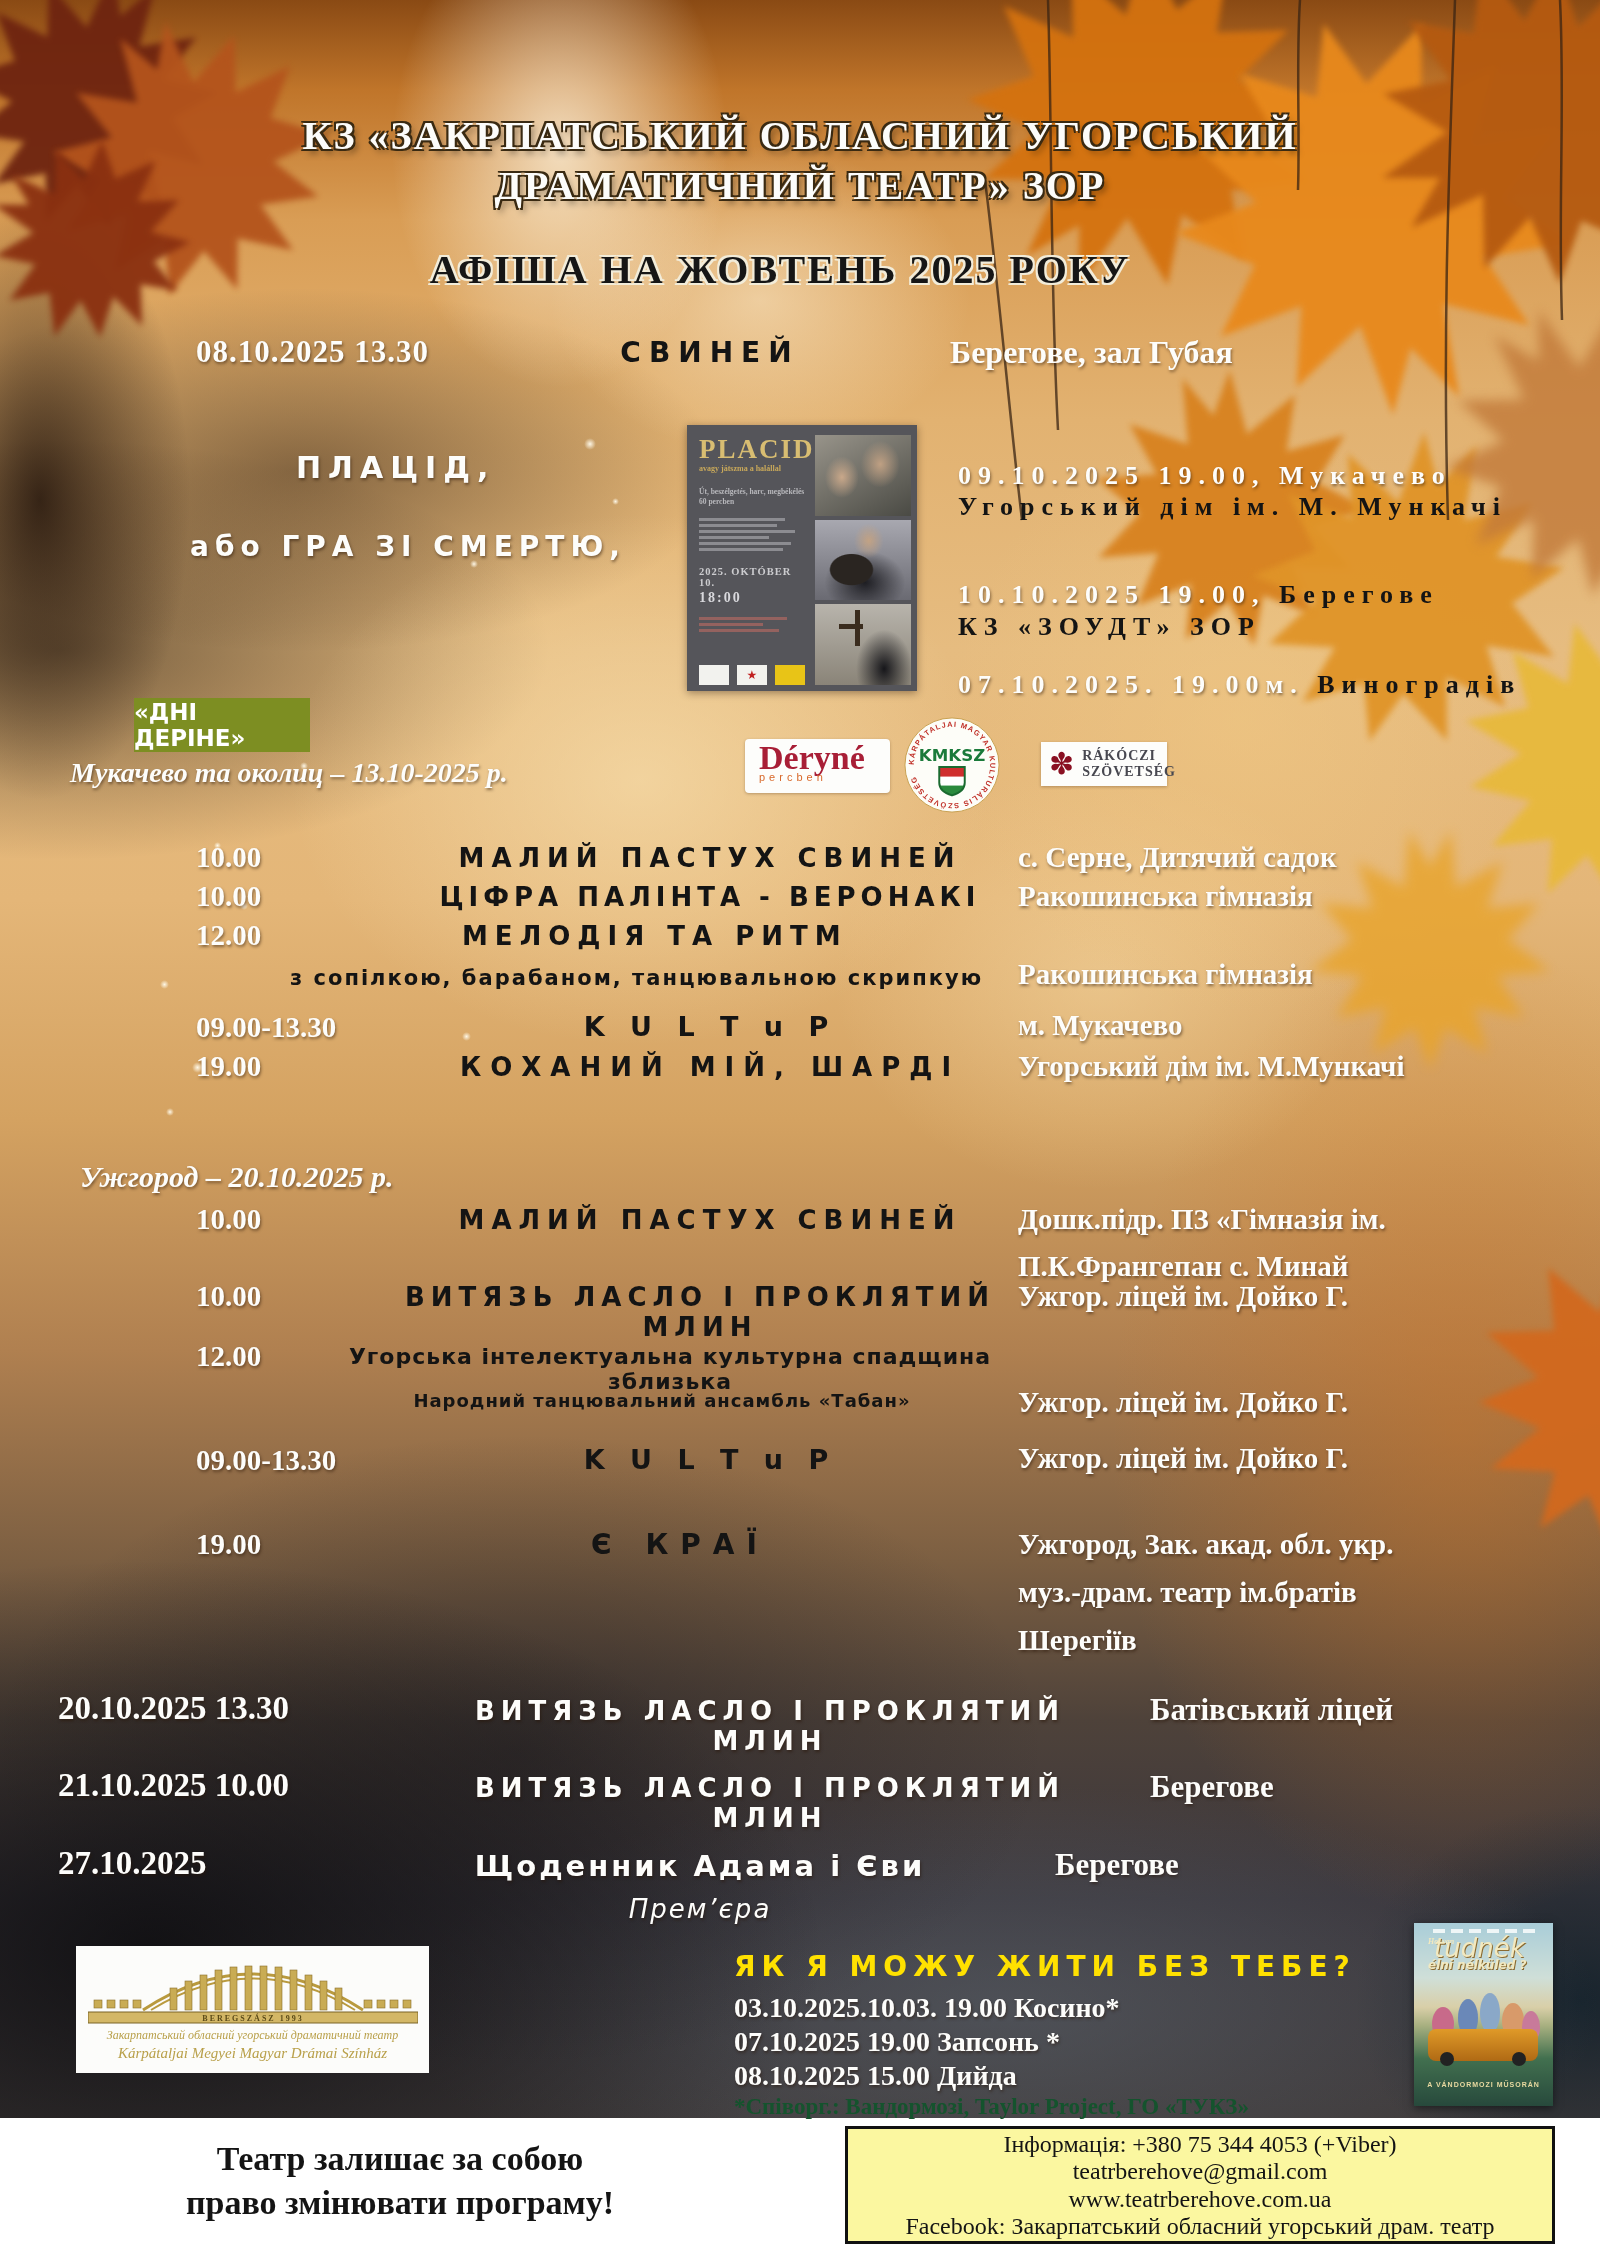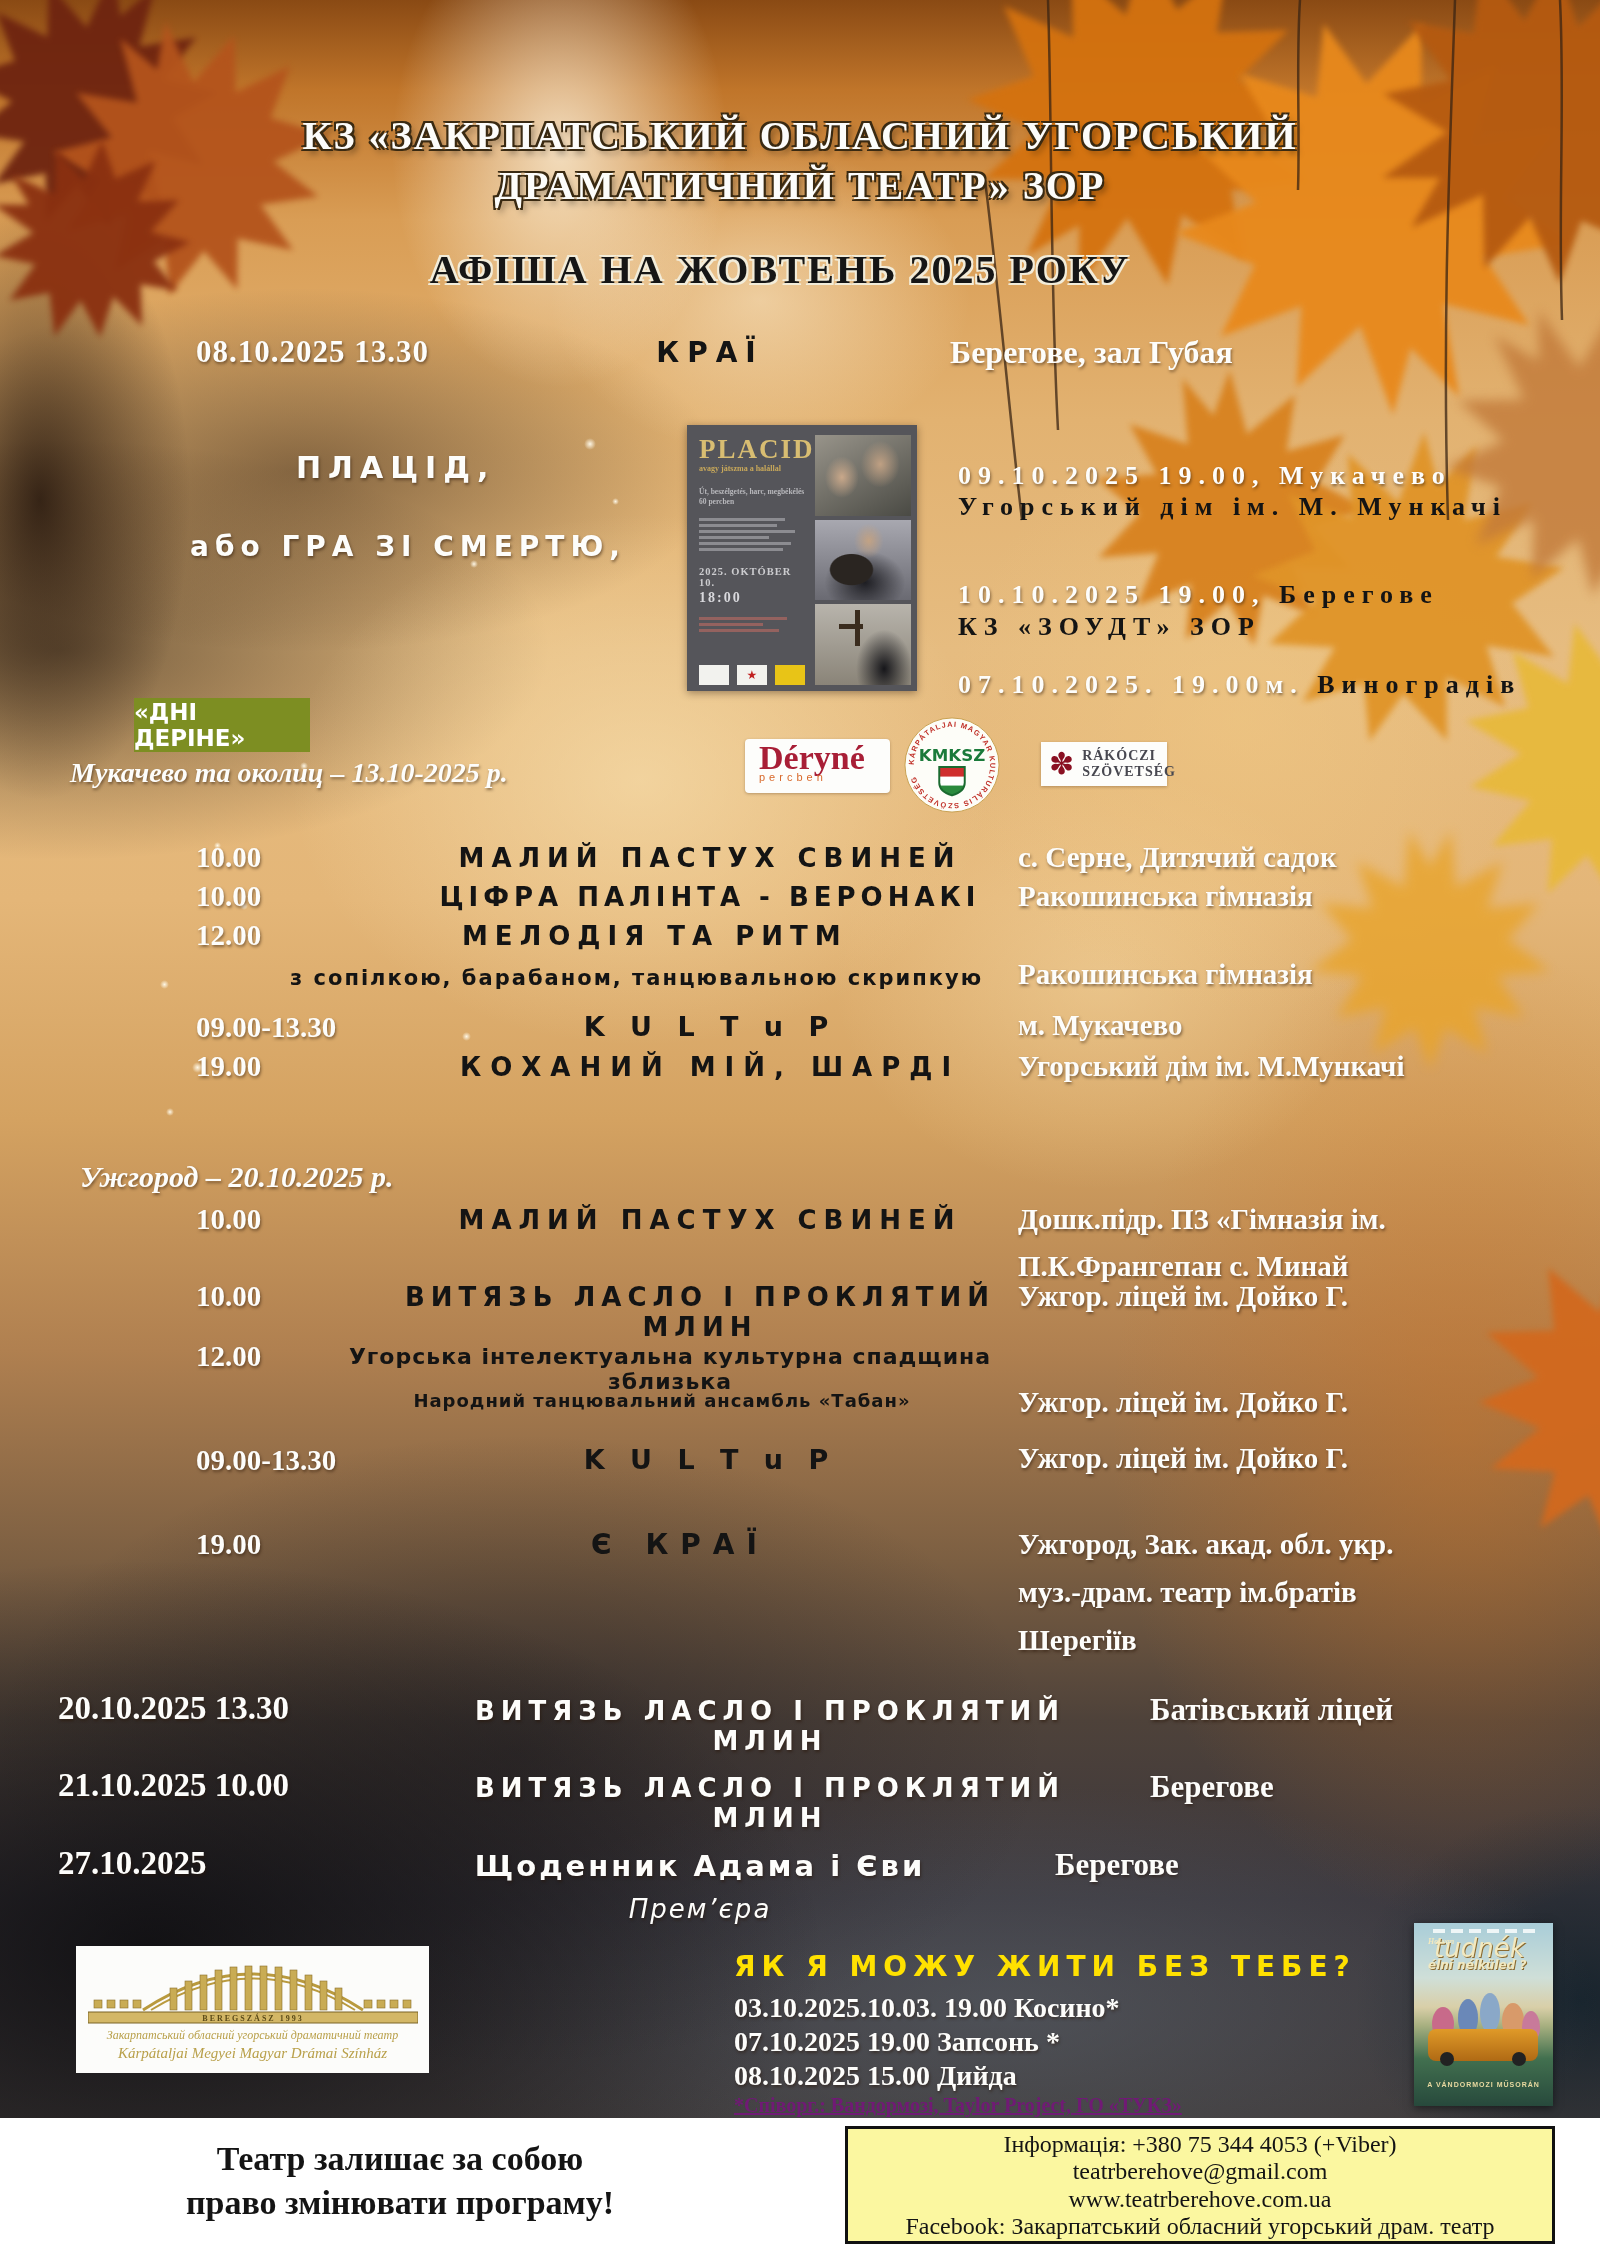--- a/index.html
+++ b/index.html
@@ -171,21 +171,21 @@
   <div class="spark" style="left:462px;top:1032px;width:9px;height:9px;"></div>
   <div class="spark" style="left:300px;top:762px;width:8px;height:8px;"></div>
   <div class="spark" style="left:214px;top:842px;width:7px;height:7px;"></div>
   <div class="spark" style="left:166px;top:1108px;width:8px;height:8px;"></div>
 
   <div class="abs z serifB outline-dk ctr" style="left:100px;top:162px;width:1400px;font-size:40px;letter-spacing:2px;">ДРАМАТИЧНИЙ ТЕАТР» ЗОР</div>
   <div class="abs z serifB outline-dk ctr" style="left:100px;top:112px;width:1400px;font-size:40px;letter-spacing:2px;">КЗ «ЗАКРПАТСЬКИЙ ОБЛАСНИЙ УГОРСЬКИЙ</div>
   <div class="abs z serifB outline-wt ctr" style="left:180px;top:246px;width:1200px;font-size:40px;letter-spacing:2px;">АФІША НА ЖОВТЕНЬ 2025 РОКУ</div>
 
   <div class="abs z serifB wt" style="left:196px;top:334px;font-size:31px;letter-spacing:1px;">08.10.2025 13.30</div>
-  <div class="abs z comic bk ctr" style="left:600px;top:336px;width:220px;font-size:28px;letter-spacing:8px;">КРАЇ</div>
+  <div class="abs z comic bk ctr" style="left:600px;top:336px;width:220px;font-size:28px;letter-spacing:8px;">СВИНЕЙ</div>
   <div class="abs z serifB wt" style="left:950px;top:334px;font-size:32px;">Берегове, зал Губая</div>
 
   <div class="abs z comic wt" style="left:296px;top:450px;font-size:30px;letter-spacing:7px;">ПЛАЦІД,</div>
   <div class="abs z comic wt" style="left:190px;top:530px;font-size:28px;letter-spacing:6px;">або ГРА ЗІ СМЕРТЮ,</div>
 
   <div class="abs pp" style="left:687px;top:425px;width:230px;height:266px;">
     <div class="pp-left">
       <div class="pp-title">PLACID</div>
       <div class="pp-sub">avagy játszma a halállal</div>
       <div class="pp-info">Út, beszélgetés, harc, megbékélés 60 percben</div>
@@ -361,21 +361,21 @@
       <text x="165" y="66.5" text-anchor="middle" font-size="8" font-weight="bold" letter-spacing="2" fill="#5a4a18" font-family="Liberation Serif, serif">BEREGSZÁSZ  1993</text>
     </svg>
     <div class="tl-line" style="font-size:12px;">Закарпатський обласний угорський драматичний театр</div>
     <div class="tl-line" style="font-size:15px;">Kárpátaljai Megyei Magyar Drámai Színház</div>
   </div>
 
   <div class="abs z comic" style="left:734px;top:1950px;font-size:28px;letter-spacing:6px;color:#ffe100;">ЯК Я МОЖУ ЖИТИ БЕЗ ТЕБЕ?</div>
   <div class="abs z serifB wt" style="left:734px;top:1992px;font-size:28px;">03.10.2025.10.03. 19.00 Косино*</div>
   <div class="abs z serifB wt" style="left:734px;top:2026px;font-size:28px;">07.10.2025 19.00 Запсонь *</div>
   <div class="abs z serifB wt" style="left:734px;top:2060px;font-size:28px;">08.10.2025 15.00 Дийда</div>
-  <div class="abs z serifB" style="left:734px;top:2094px;font-size:20px;color:#701a75;text-decoration:underline;">*Співорг.: Вандормозі, Taylor Project, ГО «ТУКЗ»</div>
+  <div class="abs z serifB" style="left:734px;top:2094px;font-size:23px;color:#14532d;">*Співорг.: Вандормозі, Taylor Project, ГО «ТУКЗ»</div>
 
   <div class="abs mp" style="left:1414px;top:1923px;width:139px;height:183px;">
     <div class="mp-credits">
       <span></span>
         <span></span>
         <span></span>
         <span></span>
         <span></span>
         <span></span>
     </div>

